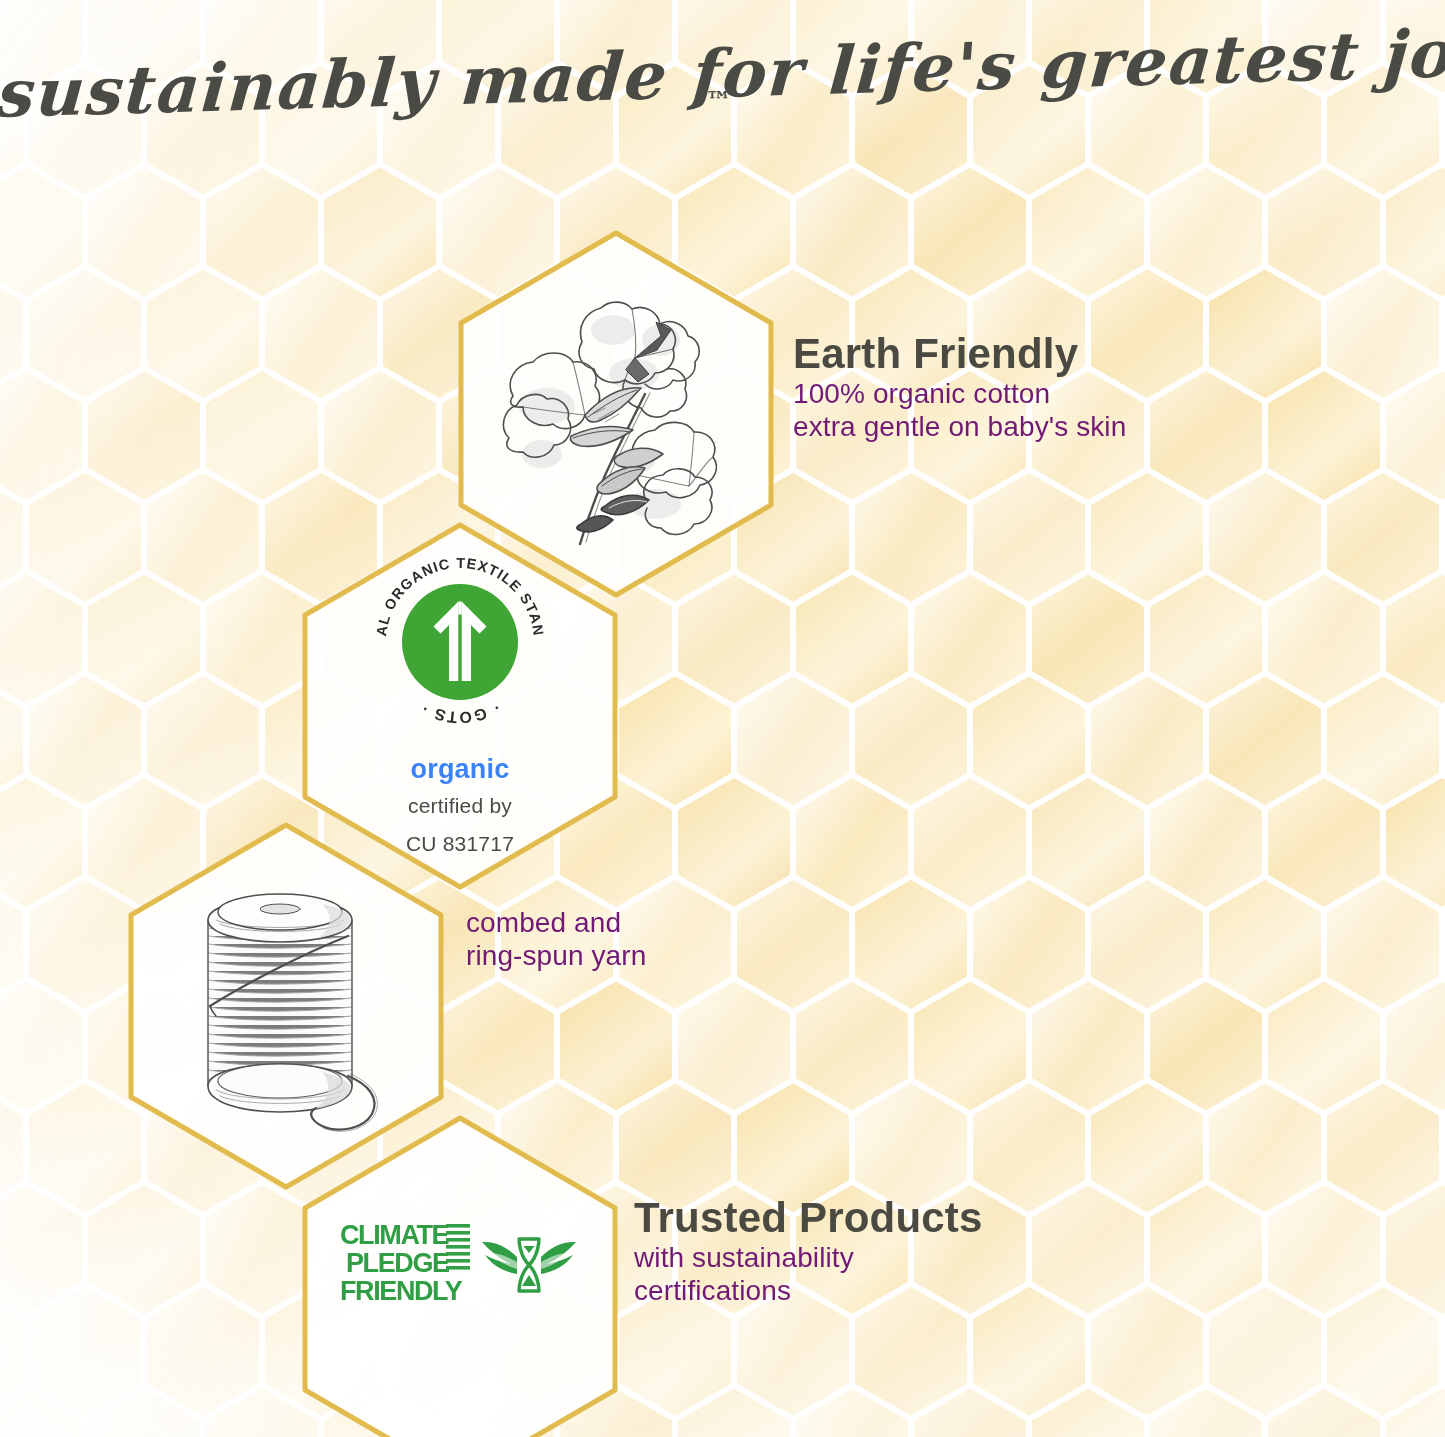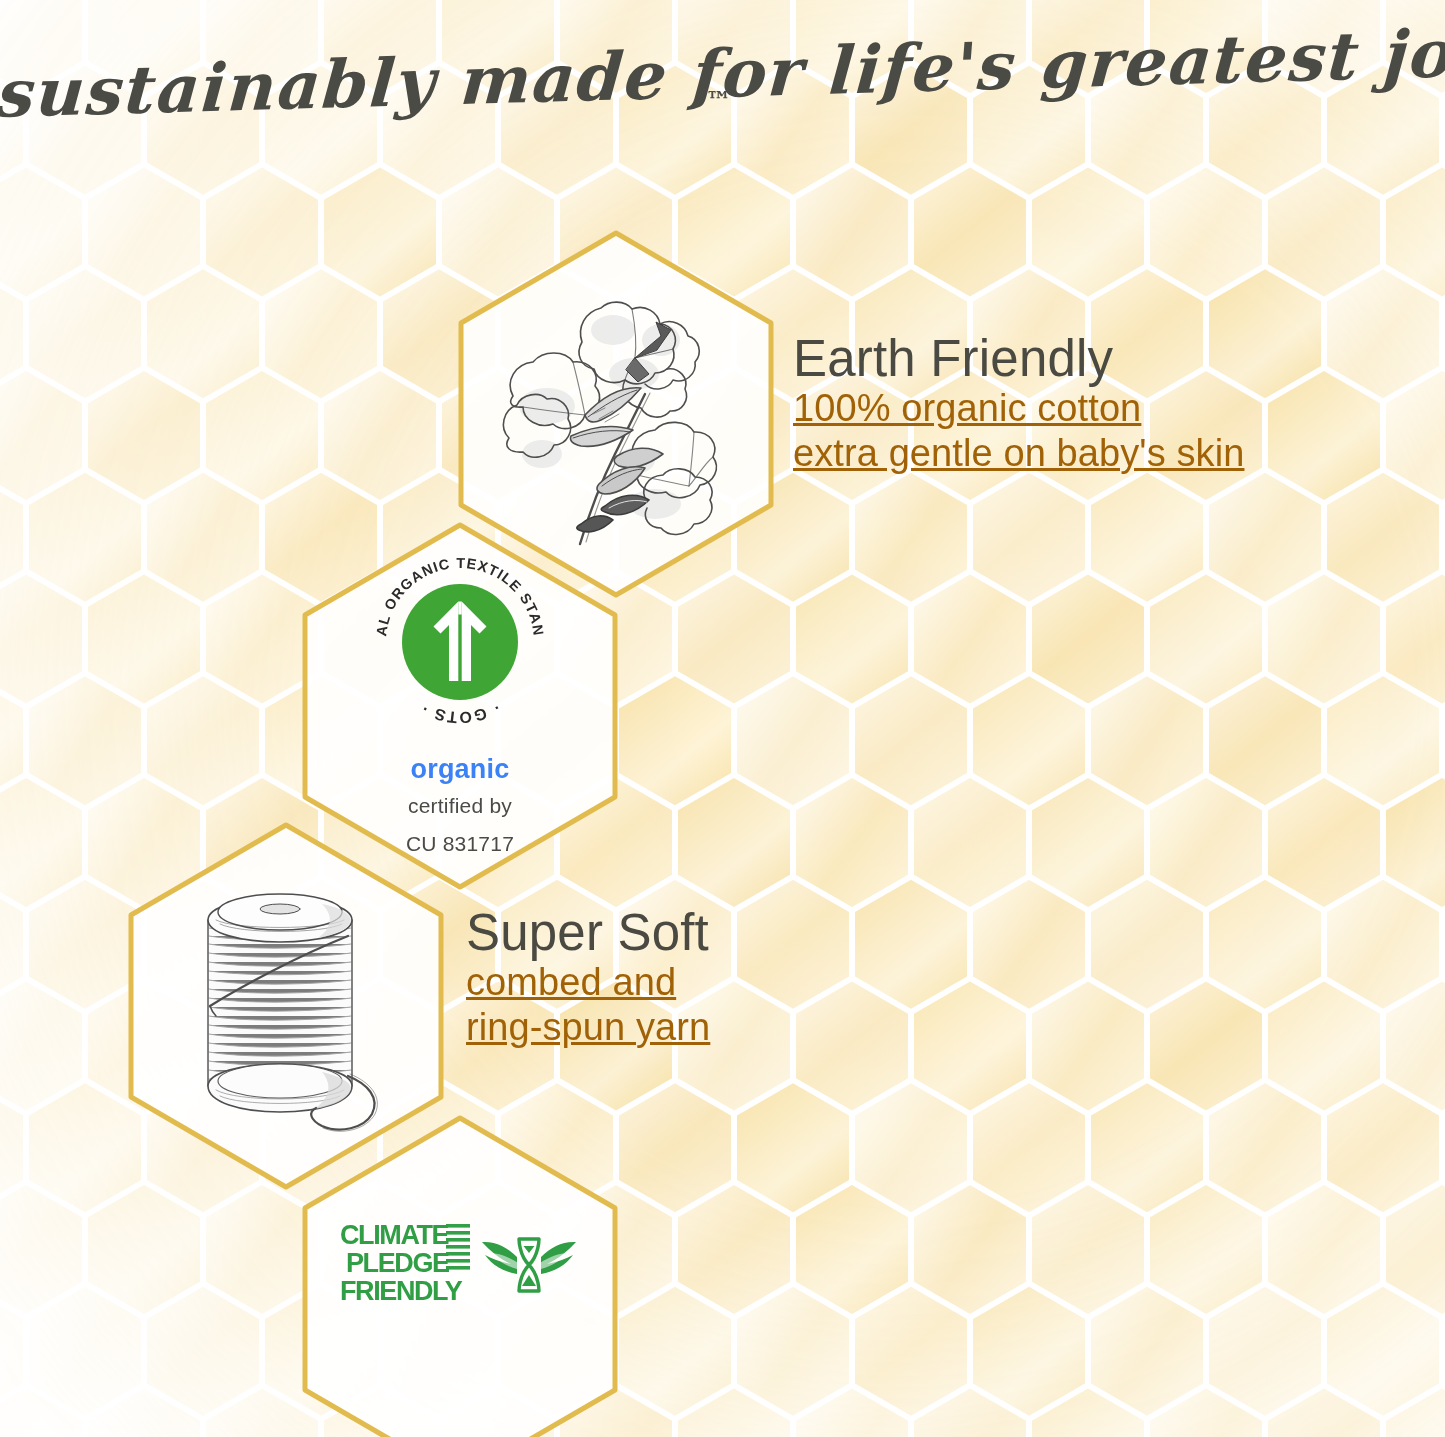--- a/index.html
+++ b/index.html
@@ -86,36 +86,35 @@
     justify-content: center;
   }
 
   
   .feature-text {
     position: absolute;
     z-index: 25;
   }
   .feature-title {
     font-family: "Liberation Sans", sans-serif;
-    font-weight: 400;
-    font-size: 51px;
+    font-weight: 700;
+    font-size: 42px;
     line-height: 1.06;
     color: #4a4a42;
     letter-spacing: 0.2px;
     white-space: nowrap;
   }
   .feature-sub {
     font-family: "Liberation Sans", sans-serif;
     font-weight: 400;
-    font-size: 38px;
+    font-size: 28px;
     line-height: 1.18;
-    color: #a16207;
+    color: #701a75;
     letter-spacing: 0.1px;
     white-space: nowrap;
-    text-decoration: underline;
   }
 
   
   .gots-wrap {
     display: flex;
     flex-direction: column;
     align-items: center;
     transform: translateY(-6px);
   }
   .gots-seal { display: block; }
@@ -590,21 +589,20 @@
           <path d="M150 28 C166 31 178 37 179 44 C178 52 164 59 146 62 C160 52 162 40 150 28 Z" fill="#dcdcdc" stroke="none" opacity="0.7"></path>
 
           <path d="M176 200 C196 208 208 222 200 238 C192 252 168 258 150 250 C138 244 136 236 144 232" fill="none" stroke-width="2.2"></path>
           <path d="M178 198 C198 206 211 221 203 238 C195 253 170 260 151 252" fill="none" stroke-width="1" opacity="0.5"></path>
         </g>
       </svg>
     </div>
   </div>
 
   <div class="feature-text" style="left:466px; top:906px;">
-    <div class="feature-title">Super Soft</div>
     <div class="feature-sub">combed and</div>
     <div class="feature-sub">ring-spun yarn</div>
   </div>
 
   <div class="hex-card" style="left:296px; top:1113px; width:328px; height:372px;">
     <svg class="hex-outline" width="328" height="372" viewBox="0 0 328 372" xmlns="http://www.w3.org/2000/svg">
       <path d="M164 5 L319 95 L319 277 L164 367 L9 277 L9 95 Z" fill="#ffffff" fill-opacity="0.9" stroke="#e2bb4f" stroke-width="5" stroke-linejoin="round" stroke-linecap="round"></path>
     </svg>
     <div class="hex-inner">
       <div class="cpf-wrap">
@@ -643,14 +641,19 @@
 
             <path d="M46.5 17 L57.5 17 L52 24 Z"></path>
 
             <path d="M45 57 L59 57 L52 46 Z"></path>
           </g>
         </svg>
       </div>
     </div>
   </div>
 
+  <div class="feature-text" style="left:634px; top:1196px;">
+    <div class="feature-title">Trusted Products</div>
+    <div class="feature-sub">with sustainability</div>
+    <div class="feature-sub">certifications</div>
+  </div>
 
 </div>
 
 </body></html>

